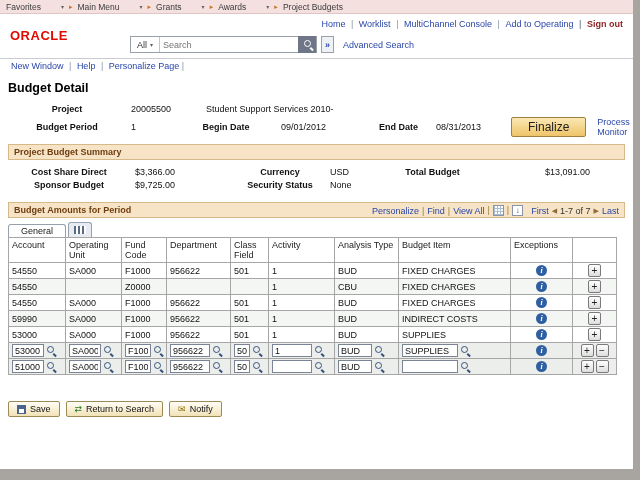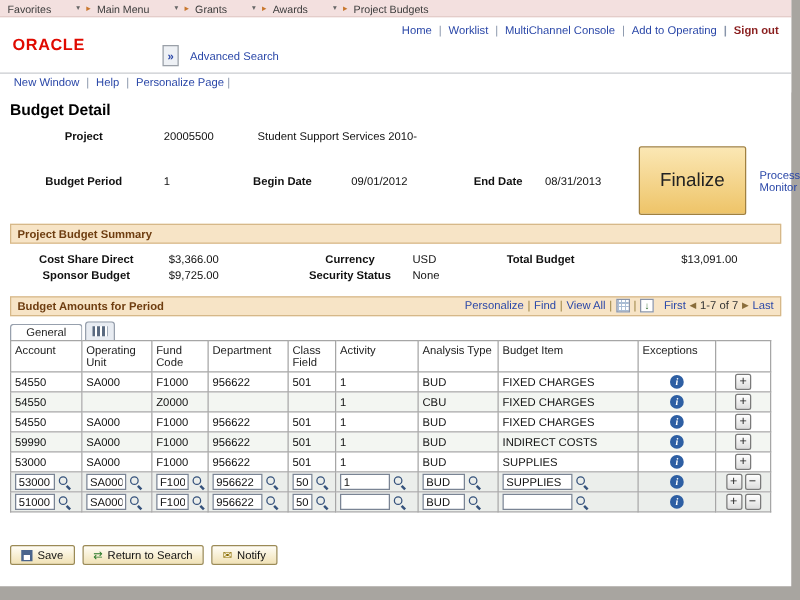--- a/index.html
+++ b/index.html
@@ -38,24 +38,24 @@
 
   .content{padding:2px 8px 0 8px}
   h1{font-size:12.5px;color:#000;margin:5px 0 9px 0;font-weight:bold}
 
   .field-row{display:flex;align-items:center;margin:3px 0;gap:5px}
   .flabel{font-weight:bold;text-align:center;color:#111;flex:none}
   .fvalue{color:#111;flex:none}
   .w120{width:118px}.w70{width:70px}.w40{width:40px}.w100{width:100px}.w80{width:80px}
   .w65{width:65px}.w122{width:122px}.w95{width:95px}.w90{width:90px}.w55{width:55px}
   .w85{width:85px}.w110{width:110px}.tr{text-align:right}
-  .finalize{margin-left:auto;border:1px solid #a08040;background:linear-gradient(#fbe7b4,#eec468);padding:18px 16px;font-size:15px;cursor:pointer;border-radius:2px;color:#222}
+  .finalize{margin-left:auto;border:1px solid #a08040;background:linear-gradient(#fbe7b4,#eec468);padding:2px 16px;font-size:12px;cursor:pointer;border-radius:2px;color:#222}
   .pm{margin:0 2px 0 6px}
 
-  .section-bar{margin-top:7px;background:var(--accent-bar,#f7e4c6);border:1px solid #d6b889;padding:2px 5px;font-weight:bold;color:#6e3d10;display:flex;justify-content:space-between;align-items:flex-end;height:16px}
+  .section-bar{margin-top:7px;background:var(--accent-bar,#f7e4c6);border:1px solid #d6b889;padding:2px 5px;font-weight:bold;color:#6e3d10;display:flex;justify-content:space-between;align-items:flex-start;height:16px}
   .summary{padding:4px 0 2px 0}
 
   .grid-toolbar{font-weight:normal;display:flex;align-items:center;color:#444}
   .grid-toolbar .tb-item+.tb-item::before{content:"|";margin:0 3px;color:#9a8softened;color:#99813f}
   .tb-icon{display:inline-block;width:11px;height:11px;border:1px solid #8a94a8;background:#fff;vertical-align:middle;cursor:pointer}
   .tb-icon.grid-pat{background:repeating-linear-gradient(0deg,#aabdd4 0 1px,transparent 1px 3px),repeating-linear-gradient(90deg,#aabdd4 0 1px,transparent 1px 3px),#fff}
   .tb-icon.dl{color:#2a6a2a;font-size:8px;line-height:9px;text-align:center}
   .pager{display:flex;align-items:center;gap:3px;margin-left:8px;color:#333}
   .pg-arrow{color:#8a6d3b;font-size:7px}
 
@@ -117,20 +117,30 @@
     </span>
     <span class="crumb-sep">▸</span>
     <span class="crumb">
       <span>Project Budgets</span>
     </span>
   </div>
 
   <div class="top-bar">
     <div class="logo">ORACLE</div>
     <div class="search-area">
+      <div class="search-box">
+        <span class="scope">
+          <span>All</span>
+          <span class="caret">▾</span>
+        </span>
+        <input class="search-input" type="text" placeholder="Search" style="">
+        <button class="search-btn">
+            <span class="lookup white"></span>
+          </button>
+      </div>
       <button class="expand-btn">»</button>
       <a class="adv">Advanced Search</a>
     </div>
     <div class="top-links">
       <a>Home</a>
       <a>Worklist</a>
       <a>MultiChannel Console</a>
       <a>Add to Operating</a>
       <a class="signout">Sign out</a>
     </div>

